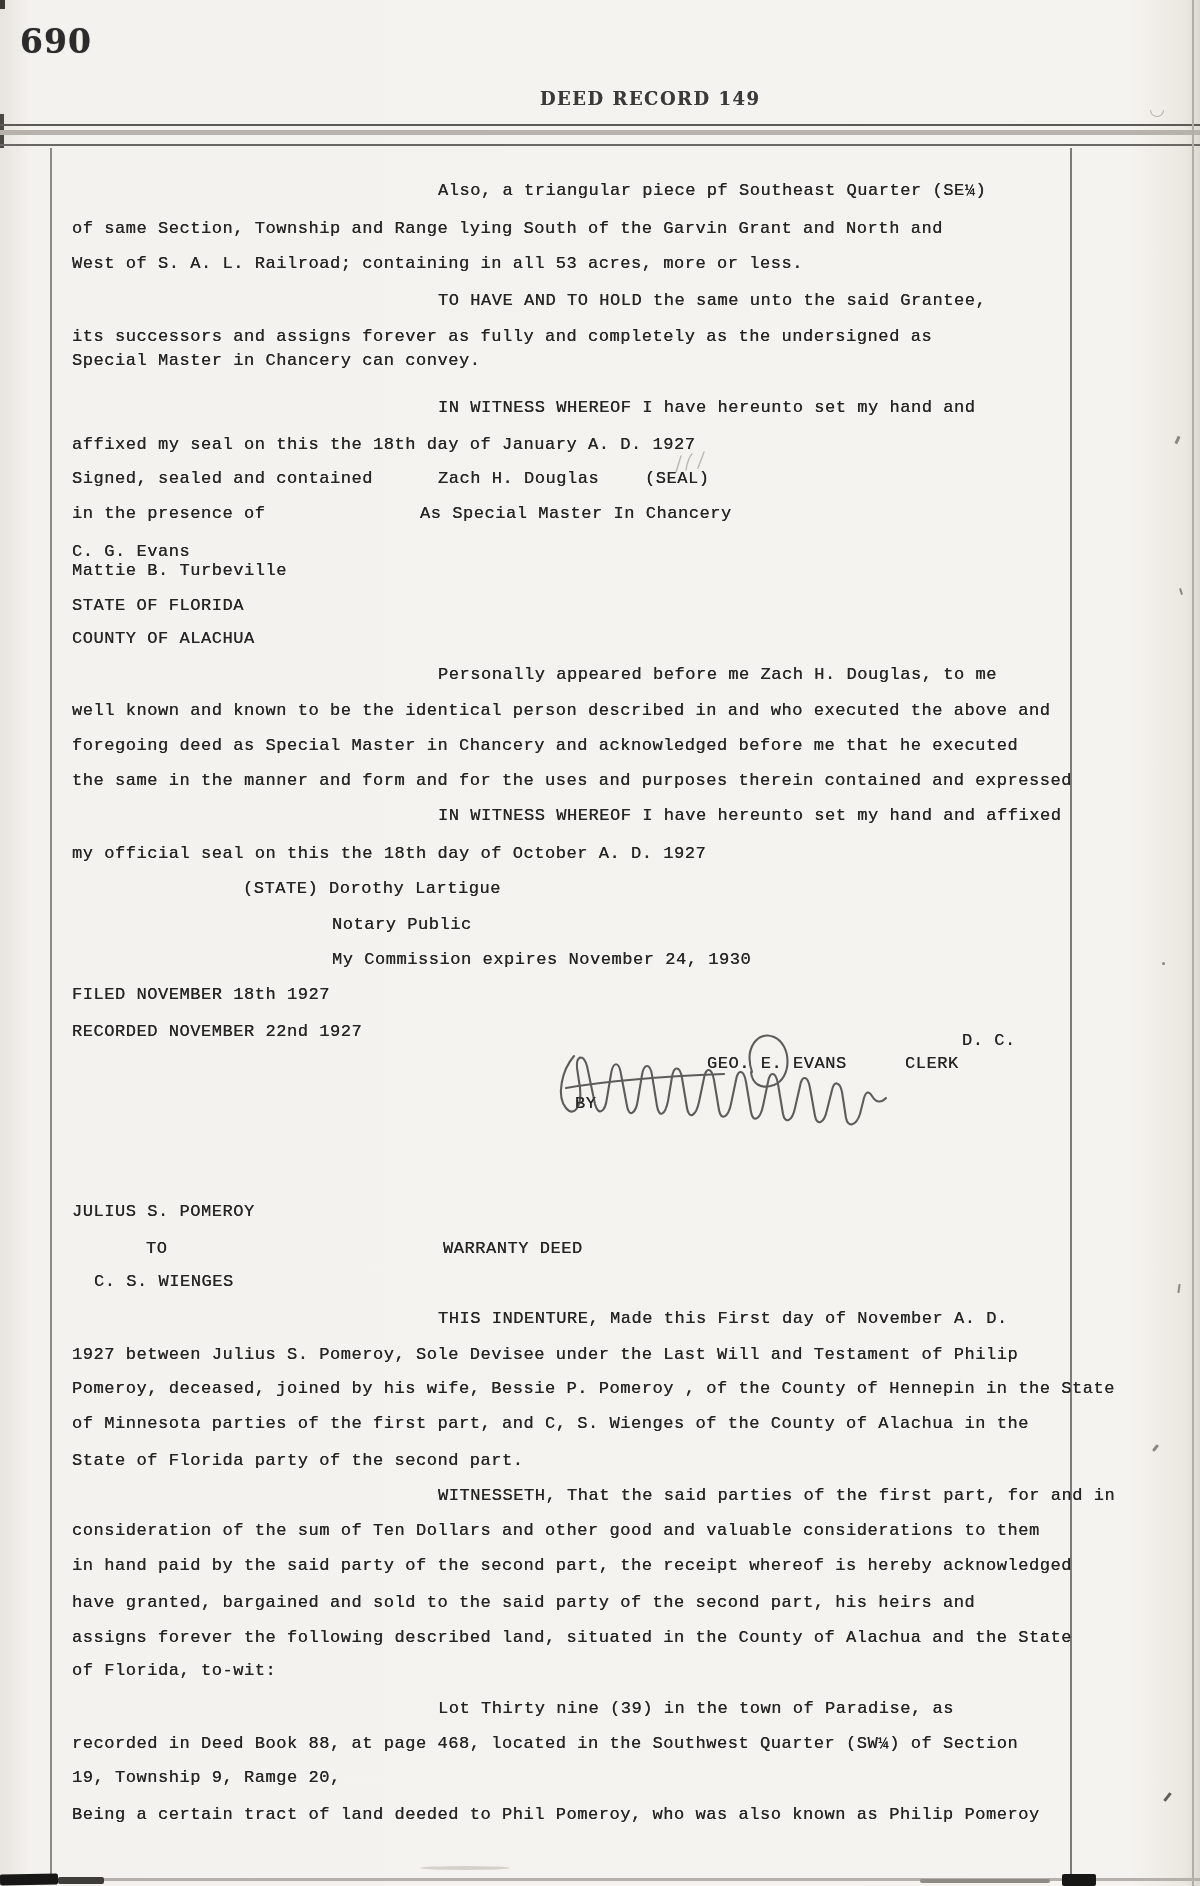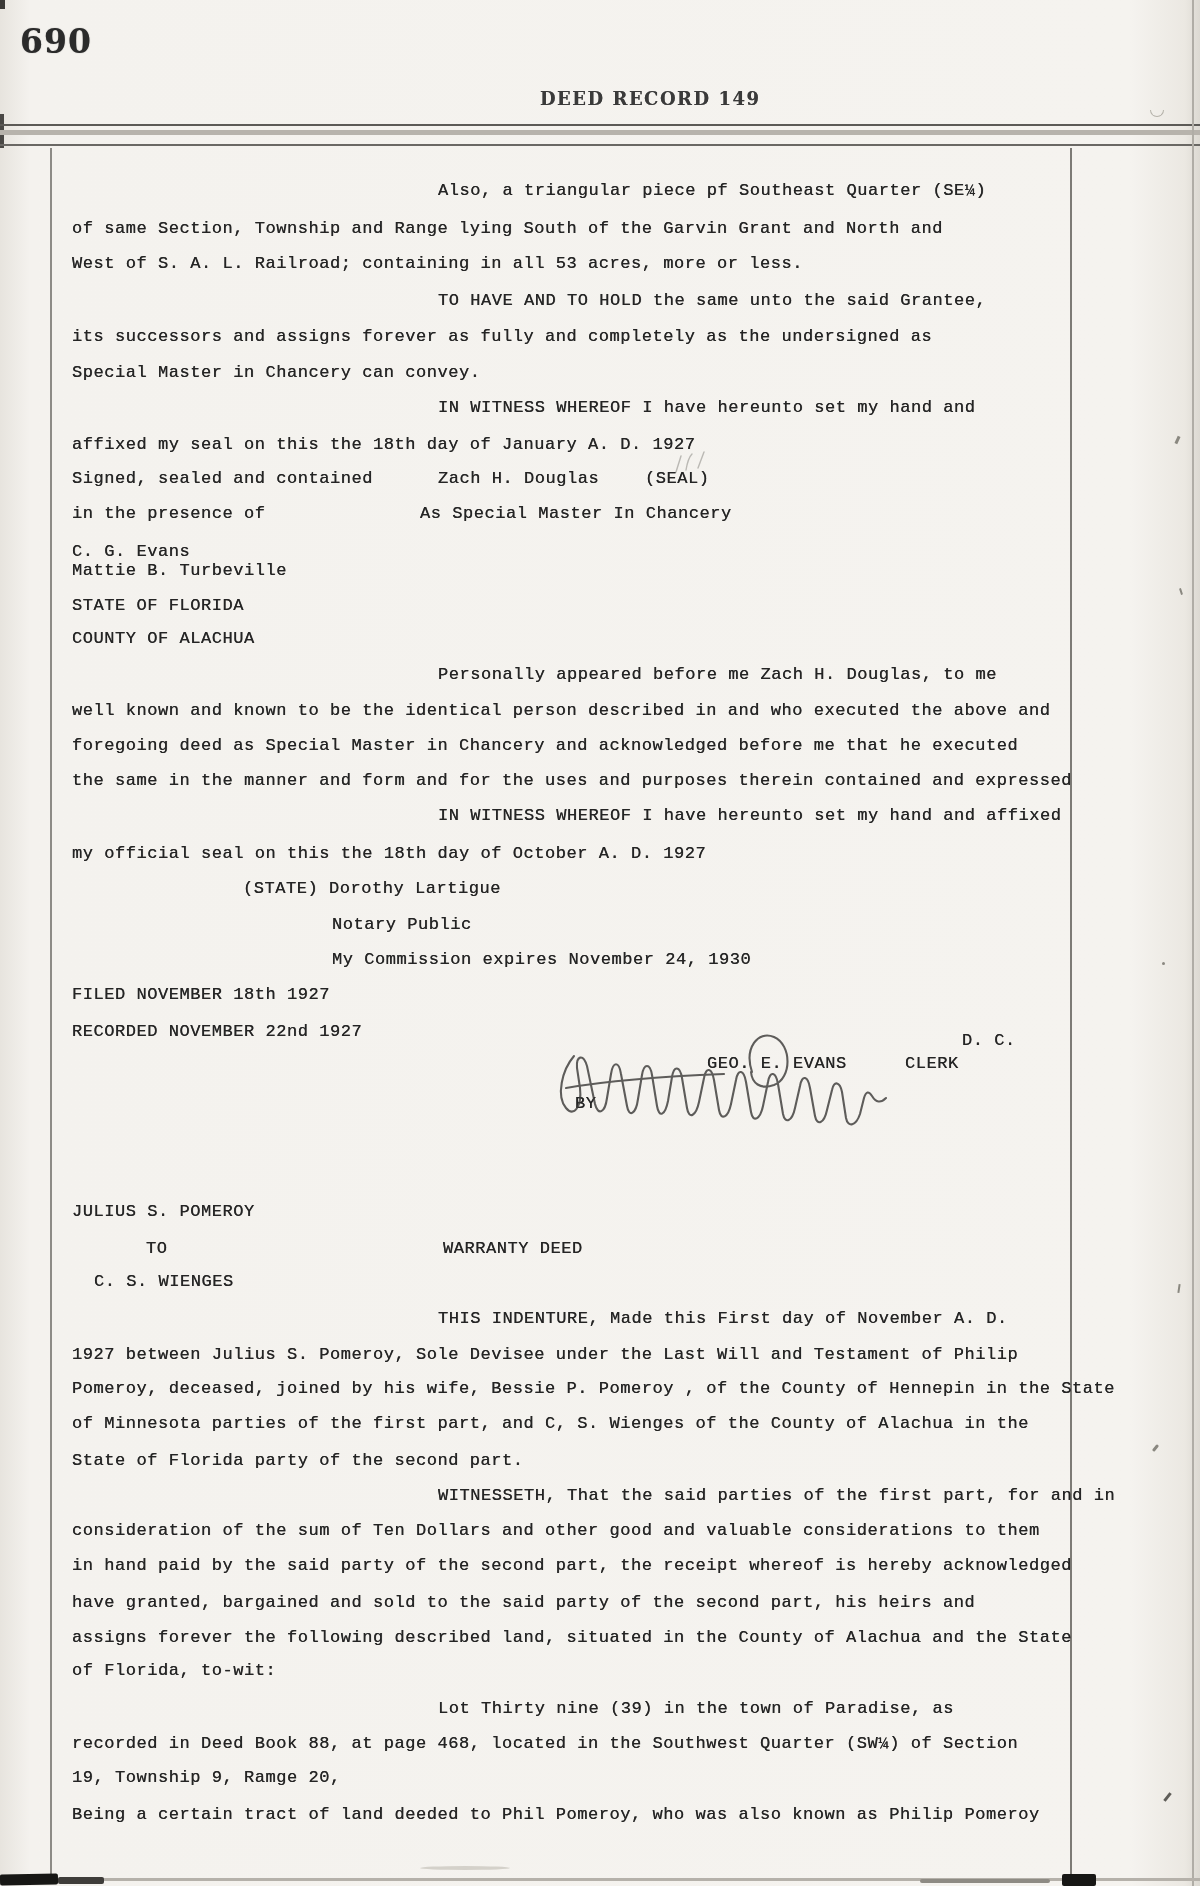--- a/index.html
+++ b/index.html
@@ -80,21 +80,21 @@
   <div class="vborder left"></div>
   <div class="vborder right"></div>
   <div class="scan-edge-right"></div>
 
   <div>
       <span class="tline" style="left: 438px; top: 182px;">Also, a triangular piece pf Southeast Quarter (SE¼)</span>
       <span class="tline" style="left: 72px; top: 220px;">of same Section, Township and Range lying South of the Garvin Grant and North and</span>
       <span class="tline" style="left: 72px; top: 255px;">West of S. A. L. Railroad; containing in all 53 acres, more or less.</span>
       <span class="tline" style="left: 438px; top: 292px;">TO HAVE AND TO HOLD the same unto the said Grantee,</span>
       <span class="tline" style="left: 72px; top: 328px;">its successors and assigns forever as fully and completely as the undersigned as</span>
-      <span class="tline" style="left: 72px; top: 364px;">Special Master in Chancery can convey.</span>
+      <span class="tline" style="left: 72px; top: 352px;">Special Master in Chancery can convey.</span>
       <span class="tline" style="left: 438px; top: 399px;">IN WITNESS WHEREOF I have hereunto set my hand and</span>
       <span class="tline" style="left: 72px; top: 436px;">affixed my seal on this the 18th day of January A. D. 1927</span>
       <span class="tline" style="left: 72px; top: 470px;">Signed, sealed and contained</span>
       <span class="tline" style="left: 438px; top: 470px;">Zach H. Douglas</span>
       <span class="tline" style="left: 645px; top: 470px;">(SEAL)</span>
       <span class="tline" style="left: 72px; top: 505px;">in the presence of</span>
       <span class="tline" style="left: 420px; top: 505px;">As Special Master In Chancery</span>
       <span class="tline" style="left: 72px; top: 543px;">C. G. Evans</span>
       <span class="tline" style="left: 72px; top: 562px;">Mattie B. Turbeville</span>
       <span class="tline" style="left: 72px; top: 597px;">STATE OF FLORIDA</span>

